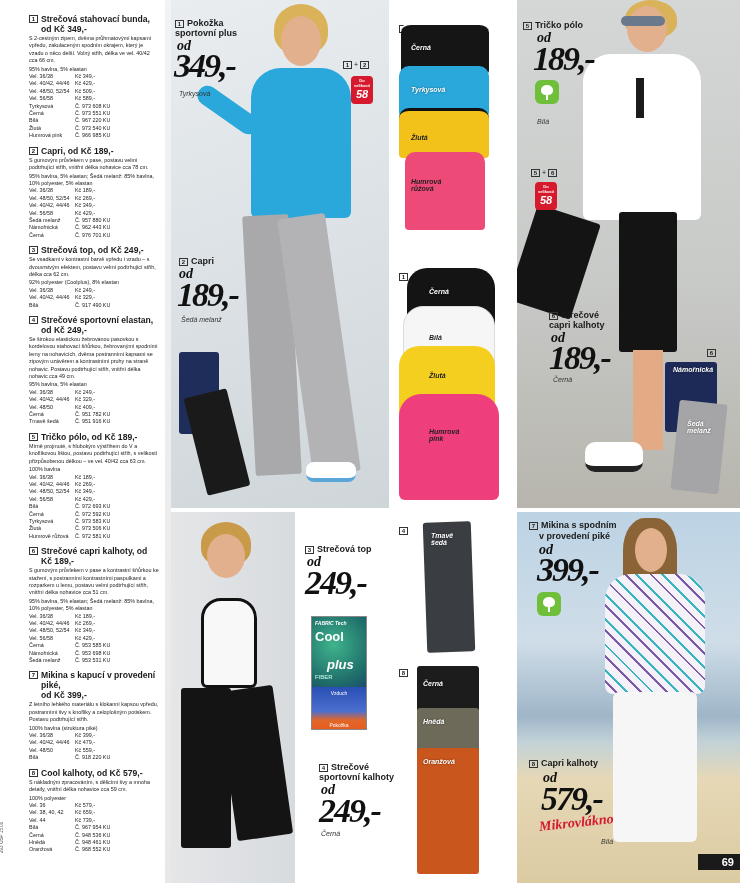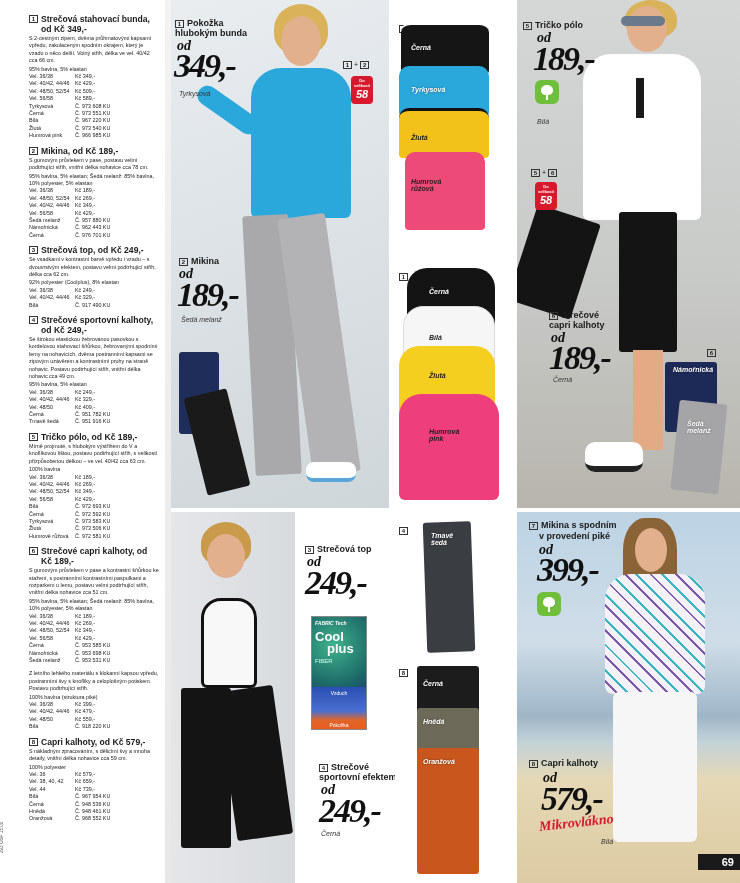--- a/index.html
+++ b/index.html
@@ -109,21 +109,21 @@
         </div>
         <div class="row">
           <span class="k">Humrová pink</span>
           <span class="v">Č. 966 985 KU</span>
         </div>
       </div>
     </div>
     <div class="prod">
       <div class="prod-h">
         <span class="num">2</span>
-        <span><span>Mikina, od Kč 189,-</span></span>
+        <span><span>Capri, od Kč 189,-</span></span>
       </div>
       <div class="prod-desc">S gumovým průvlekem v pase, postavu velmi podtrhující střih, vnitřní délka nohavice cca 78 cm.</div>
       <div class="prod-desc">95% bavlna, 5% elastan; Šedá melanž: 85% bavlna, 10% polyester, 5% elastan</div>
       <div class="rows">
         <div class="row">
           <span class="k">Vel. 36/38</span>
           <span class="v">Kč 189,-</span>
         </div>
         <div class="row">
           <span class="k">Vel. 48/50, 52/54</span>
@@ -169,21 +169,21 @@
         </div>
         <div class="row">
           <span class="k">Bílá</span>
           <span class="v">Č. 917 490 KU</span>
         </div>
       </div>
     </div>
     <div class="prod">
       <div class="prod-h">
         <span class="num">4</span>
-        <span><span>Strečové sportovní kalhoty,</span><br><span>od Kč 249,-</span></span>
+        <span><span>Strečové sportovní elastan,</span><br><span>od Kč 249,-</span></span>
       </div>
       <div class="prod-desc">Se širokou elastickou žebrovanou pasovkou s kordelovou stahovací šňůrkou, žebrovanými spodními lemy na nohavicích, dvěma postranními kapsami se zipovým uzávěrem a kontrastními pruhy na straně nohavic. Postavu podtrhující střih, vnitřní délka nohavic cca 49 cm.</div>
       <div class="prod-desc">95% bavlna, 5% elastan</div>
       <div class="rows">
         <div class="row">
           <span class="k">Vel. 36/38</span>
           <span class="v">Kč 249,-</span>
         </div>
         <div class="row">
           <span class="k">Vel. 40/42, 44/46</span>
@@ -281,20 +281,24 @@
           <span class="k">Námořnická</span>
           <span class="v">Č. 953 698 KU</span>
         </div>
         <div class="row">
           <span class="k">Šedá melanž</span>
           <span class="v">Č. 953 531 KU</span>
         </div>
       </div>
     </div>
     <div class="prod">
+      <div class="prod-h">
+        <span class="num">7</span>
+        <span><span>Mikina s kapucí v provedení piké,</span><br><span>od Kč 399,-</span></span>
+      </div>
       <div class="prod-desc">Z letního lehkého materiálu s klokanní kapsou vpředu, postranními švy s knoflíky a celoplošným potiskem. Postavu podtrhující střih.</div>
       <div class="prod-desc">100% bavlna (struktura piké)</div>
       <div class="rows">
         <div class="row">
           <span class="k">Vel. 36/38</span>
           <span class="v">Kč 399,-</span>
         </div>
         <div class="row">
           <span class="k">Vel. 40/42, 44/46</span>
           <span class="v">Kč 479,-</span>
@@ -305,21 +309,21 @@
         </div>
         <div class="row">
           <span class="k">Bílá</span>
           <span class="v">Č. 918 220 KU</span>
         </div>
       </div>
     </div>
     <div class="prod">
       <div class="prod-h">
         <span class="num">8</span>
-        <span><span>Capri kalhoty, od Kč 579,-</span></span>
+        <span><span>Cool kalhoty, od Kč 579,-</span></span>
       </div>
       <div class="prod-desc">S nákladným zpracováním, s dělicími švy a mnoha detaily, vnitřní délka nohavice cca 59 cm.</div>
       <div class="prod-desc">100% polyester</div>
       <div class="rows">
         <div class="row">
           <span class="k">Vel. 36</span>
           <span class="v">Kč 579,-</span>
         </div>
         <div class="row">
           <span class="k">Vel. 38, 40, 42</span>
@@ -358,31 +362,31 @@
   <div class="shape" style="left:22px;top:100px;width:70px;height:20px;background:#2aa8dc;border-radius:10px;transform:rotate(35deg);"></div>
   <div class="pants" style="left:78px;top:215px;width:46px;height:260px;background:#a9a9ab;transform:rotate(-3deg);"></div>
   <div class="pants" style="left:124px;top:215px;width:48px;height:260px;background:#b3b3b5;transform:rotate(-8deg);"></div>
   <div class="shape" style="left:135px;top:462px;width:50px;height:20px;background:#fff;border-radius:8px;border-bottom:4px solid #5aa6d8;"></div>
   <div class="pants" style="left:8px;top:352px;width:40px;height:82px;background:#1f2d5a;"></div>
   <div class="pants" style="left:24px;top:392px;width:44px;height:100px;background:#1a1a1a;transform:rotate(-14deg);"></div>
   <div class="swatch-name" style="left:12px;top:364px;"></div>
   <div class="swatch-name" style="left:44px;top:402px;"></div>
 
   <div class="label" style="left:4px;top:18px;"><span class="num">1</span><span>Pokožka</span></div>
-  <div class="label" style="left:4px;top:28px;">hlubokým bunda</div>
+  <div class="label" style="left:4px;top:28px;">sportovní plus</div>
   <div class="od" style="left:6px;top:38px;">od</div>
   <div class="price" style="left:3px;top:49px;">349,-</div>
   <div class="color-name" style="left:8px;top:90px;">Tyrkysová</div>
   <div class="combo" style="left:172px;top:60px;"><span class="num">1</span>+<span class="num">2</span></div>
   <div class="badge58" style="left:180px;top:76px;">
       <span class="s">Do velikosti</span>
       <span class="n">58</span>
     </div>
 
-  <div class="label" style="left:8px;top:256px;"><span class="num">2</span><span>Mikina</span></div>
+  <div class="label" style="left:8px;top:256px;"><span class="num">2</span><span>Capri</span></div>
   <div class="od" style="left:8px;top:266px;">od</div>
   <div class="price" style="left:6px;top:278px;">189,-</div>
   <div class="color-name" style="left:10px;top:316px;">Šedá melanž</div>
 </div>
 
 <div class="panel p2">
   <span class="num" style="position:absolute;left:10px;top:24px;">5</span>
   <div class="shirt" style="left:12px;top:22px;width:88px;height:52px;background:#151515;border-top:3px solid #fff;"></div>
   <div class="shirt" style="left:10px;top:66px;width:90px;height:50px;background:#2aa8dc;"></div>
   <div class="shirt" style="left:10px;top:108px;width:90px;height:50px;background:#f2c21b;border-top:3px solid #111;"></div>
@@ -446,30 +450,30 @@
 </div>
 
 <div class="panel p5">
   <div class="label" style="left:10px;top:32px;"><span class="num">3</span><span>Strečová top</span></div>
   <div class="od" style="left:12px;top:42px;">od</div>
   <div class="price" style="left:10px;top:54px;">249,-</div>
   <div class="coolplus">
     <div class="top">
       <div class="f">FABRIC Tech</div>
       <div class="c">Cool</div>
-      <div class="c" style="margin-top:0;padding-left:12px;">plus</div>
+      <div class="c" style="margin-top:16px;padding-left:12px;font-style:italic;">plus</div>
       <div class="fb">FIBER</div>
     </div>
     <div class="bot">
       <div>Vzduch</div>
       <div class="pk">Pokožka</div>
     </div>
   </div>
   <div class="label" style="left:24px;top:250px;"><span class="num">4</span><span>Strečové</span></div>
-  <div class="label" style="left:24px;top:260px;white-space:nowrap;">sportovní efektem</div>
+  <div class="label" style="left:24px;top:260px;white-space:nowrap;">sportovní kalhoty</div>
   <div class="od" style="left:26px;top:270px;">od</div>
   <div class="price" style="left:24px;top:282px;">249,-</div>
   <div class="color-name" style="left:26px;top:318px;">Černá</div>
 </div>
 
 <div class="panel p6">
   <span class="num" style="position:absolute;left:4px;top:14px;">4</span>
   <div class="pants" style="left:30px;top:10px;width:48px;height:130px;background:#3a3d42;transform:rotate(-2deg);"></div>
   <div class="swatch-name" style="left:36px;top:20px;width:30px;">Tmavě šedá</div>
 

